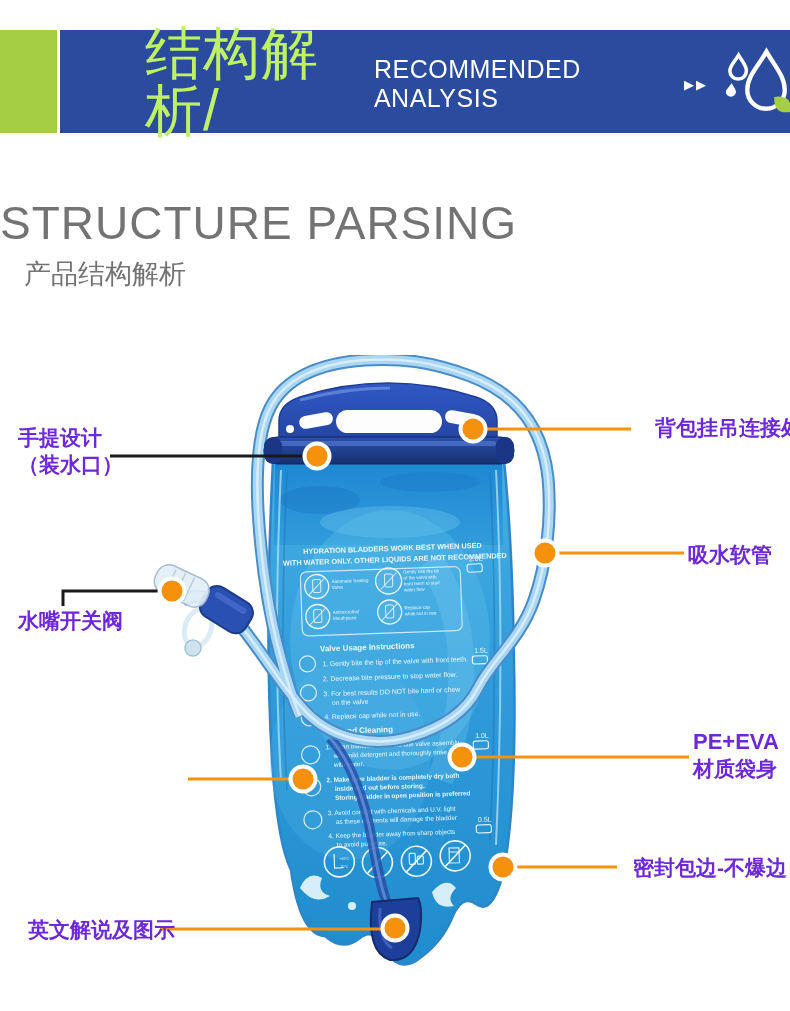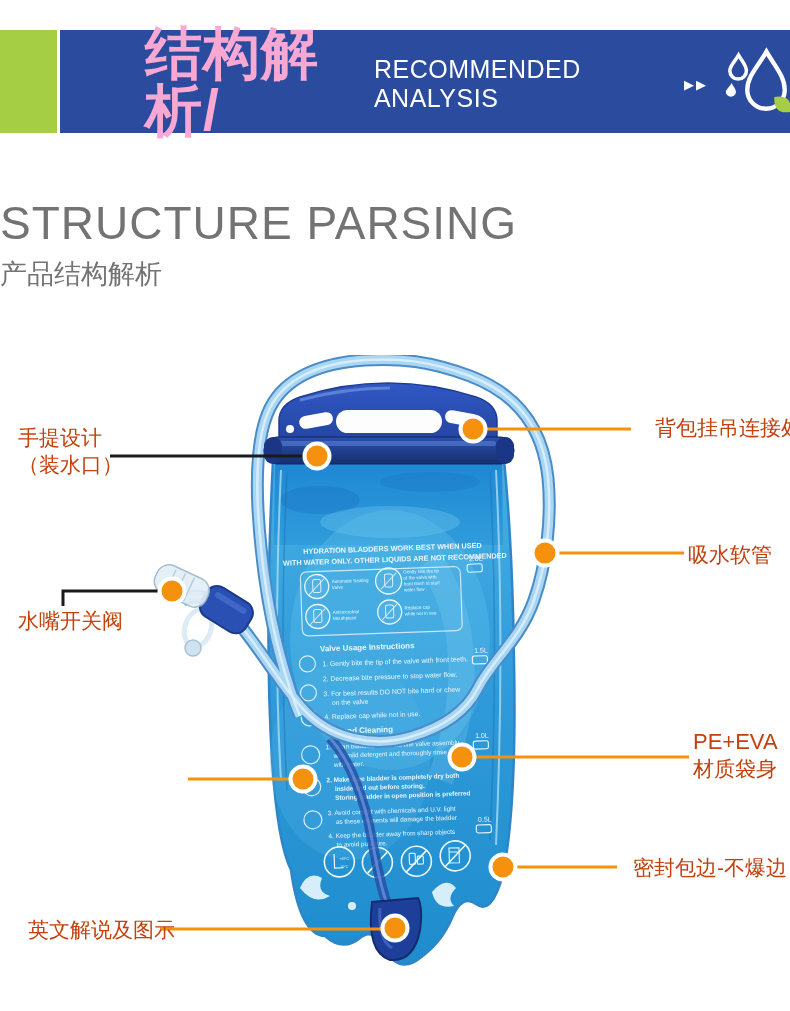--- a/index.html
+++ b/index.html
@@ -2,31 +2,31 @@
 <html><head>
 <meta charset="utf-8">
 <style>
   html,body{margin:0;padding:0;background:#fff;}
   .page{position:relative;width:790px;height:1011px;background:#fff;overflow:hidden;
         font-family:"Liberation Sans",sans-serif;}
   
   .green-block{position:absolute;left:0;top:30px;width:57px;height:103px;background:#a6ce45;}
   .blue-band{position:absolute;left:60px;top:30px;width:730px;height:103px;background:#2a4b9e;
              display:flex;align-items:center;}
-  .hdr-cn{color:#f9a8d4;font-size:57px;font-weight:bold;letter-spacing:1px;margin-left:85px;line-height:1;}
+  .hdr-cn{color:#bef264;font-size:57px;font-weight:normal;letter-spacing:1px;margin-left:85px;line-height:1;}
   .hdr-en{color:#fff;font-size:25px;font-weight:400;letter-spacing:.5px;margin-left:12px;margin-top:4px;}
   .hdr-arrows{color:#fff;font-size:13px;letter-spacing:2px;margin-left:16px;margin-top:6px;}
   .hdr-drops{margin-left:14px;margin-top:2px;}
   
   .title-block{position:absolute;top:198px;left:0;width:100%;text-align:left;color:#737373;}
   .title-main{font-size:46px;font-weight:400;letter-spacing:1px;margin:0;line-height:50px;}
-  .title-sub{font-size:27px;font-weight:400;margin:10px 16px 0 0;line-height:32px;}
+  .title-sub{font-size:27px;font-weight:400;margin:10px 16px 0 0;line-height:32px;padding-left:24px;}
   
   .product-svg{position:absolute;left:0;top:355px;width:790px;height:656px;}
-  .callout-label{position:absolute;color:#c2410c;font-size:21px;line-height:27px;white-space:nowrap;}
+  .callout-label{position:absolute;color:#6d28d9;font-size:21px;line-height:27px;white-space:nowrap;font-weight:bold;}
   .callout-label .big{font-size:22px;}
 </style>
 </head>
 <body>
 
 <div class="page">
 
   <div class="green-block"></div>
   <div class="blue-band">
     <span class="hdr-cn">结构解析/</span>

